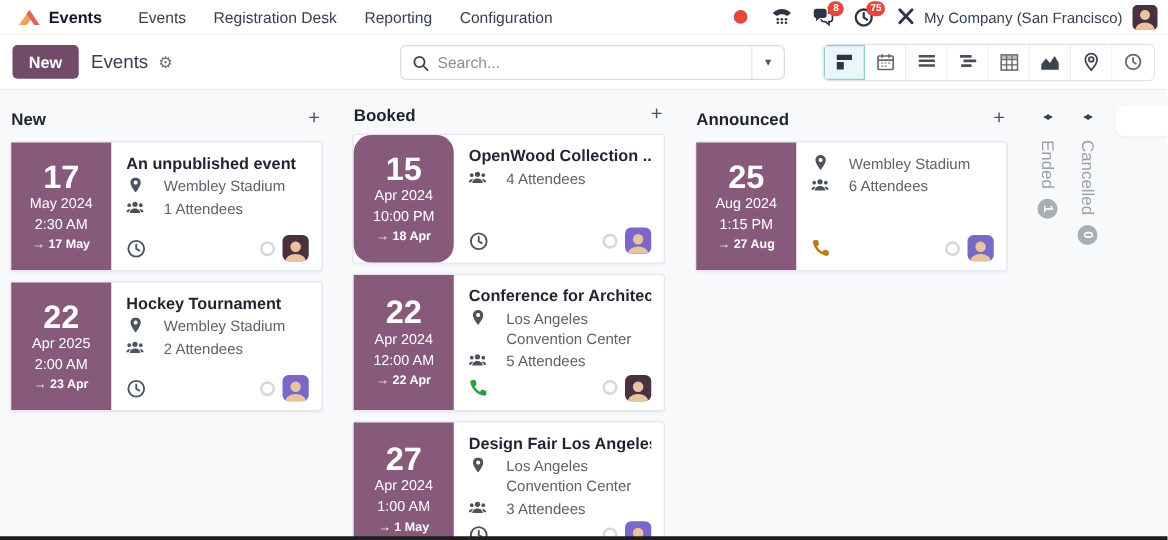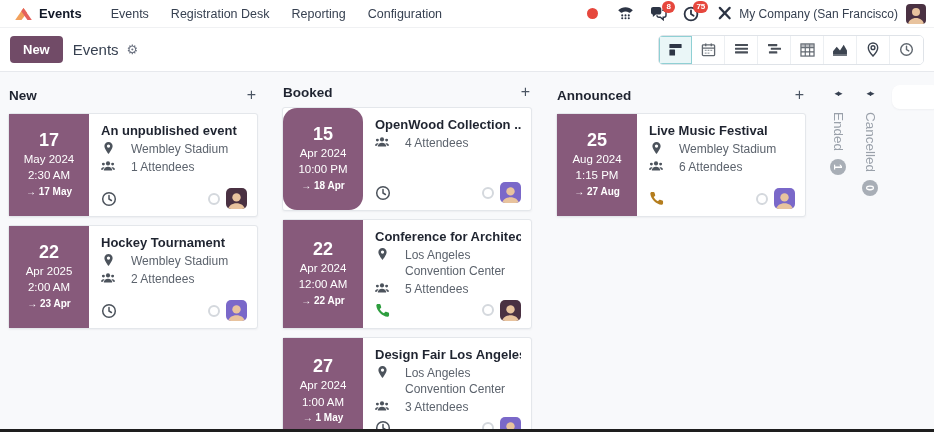--- a/index.html
+++ b/index.html
@@ -50,21 +50,21 @@
   .kcol { width:274px; flex:0 0 274px; display:flex; flex-direction:column; }
   .kcol-head { display:flex; align-items:center; padding:0 10px 0 9px; height:22px; margin-bottom:7px; }
   .kcol-title { font-size:13.5px; font-weight:700; color:#1f2430; }
   .kcol-plus { margin-left:auto; margin-right:8px; font-size:16px; color:#4b5563;
     cursor:pointer; line-height:1; font-weight:400; }
   .cards { display:flex; flex-direction:column; gap:8px; padding-left:8px; }
   .card { width:250px; min-height:104px; background:#fff; border:1px solid #e4e7eb;
     border-radius:3px; box-shadow:0 1px 2px rgba(60,60,80,.06); display:flex; cursor:pointer; }
   .dateblk { width:80px; flex:0 0 80px; color:#fff; display:flex; flex-direction:column;
     align-items:center; justify-content:center; text-align:center; padding:4px 2px; }
-  .d-day { font-size:18px; font-weight:700; line-height:1.1; }
+  .d-day { font-size:26px; font-weight:700; line-height:1.1; }
   .d-my, .d-time { font-size:11.5px; line-height:1.45; }
   .d-until { font-size:10px; font-weight:700; line-height:1.5; }
   .cbody { flex:1; display:flex; flex-direction:column; padding:9px 10px 7px 12px; min-width:0;justify-content:flex-end; }
   .ctitle { font-size:13px; font-weight:700; color:#1f2430; margin-bottom:3px;
     white-space:nowrap; overflow:hidden; }
   .crow { display:flex; font-size:12px; color:#5c636d; line-height:1.35; margin-bottom:2px; gap:16px; }
   .crow .ric { flex:0 0 14px; display:flex; justify-content:center; padding-top:1px; }
   .cfoot { margin-top:auto; display:flex; align-items:center; }
   .foot-right { margin-left:auto; display:flex; align-items:center; gap:6px; }
   .state-dot { width:12px; height:12px; border-radius:50%; background:#fff;
@@ -149,20 +149,30 @@
         <path d="M2 21c0-4 3.6-7 8-7s8 3 8 7z" fill="#e8c39e"></path>
       </svg>
   </span>
 </div>
 
 <div class="control">
   <button class="btn-new" style="background: rgb(113, 75, 103);">New</button>
   <span class="breadcrumb">Events</span>
   <span class="gear">⚙</span>
 
+  <div class="searchbox">
+    <span class="search-mag">
+      <svg width="13" height="13" viewBox="0 0 14 14">
+        <circle cx="6" cy="6" r="4.4" fill="none" stroke="#3c4450" stroke-width="1.6"></circle>
+        <path d="M9.3 9.3L13 13" stroke="#3c4450" stroke-width="1.6" stroke-linecap="round"></path>
+      </svg>
+    </span>
+    <input type="text" placeholder="Search..." style="">
+    <span class="search-caret">▾</span>
+  </div>
 
   <div class="views">
     <button class="view-btn active">
       <svg width="15" height="15" viewBox="0 0 16 16" fill="#2d3545">
         <rect x="1.5" y="2" width="13" height="4.5" rx="0.5"></rect>
           <rect x="1.5" y="8" width="6" height="6.5" rx="0.5"></rect>
       </svg>
     </button>
     <button class="view-btn">
       <svg width="15" height="15" viewBox="0 0 16 16">
@@ -479,21 +489,20 @@
     <div class="cards">
 
       <div class="card">
         <div class="dateblk" style="background: rgb(135, 90, 123);">
           <div class="d-day">25</div>
           <div class="d-my">Aug 2024</div>
           <div class="d-time">1:15 PM</div>
           <div class="d-until"><span>→</span> <span>27 Aug</span></div>
         </div>
         <div class="cbody">
-          <div class="ctitle">Live Music Festival</div>
           <div class="crow">
             <span class="ric">
               <svg width="9" height="12" viewBox="0 0 12 16">
                   <path d="M6 0C2.9 0 .5 2.4.5 5.4.5 9.4 6 16 6 16s5.5-6.6 5.5-10.6C11.5 2.4 9.1 0 6 0zm0 7.6a2.2 2.2 0 110-4.4 2.2 2.2 0 010 4.4z" fill="#4c535c"></path>
                 </svg>
             </span>
             <span>Wembley Stadium</span>
           </div>
           <div class="crow">
             <span class="ric">

